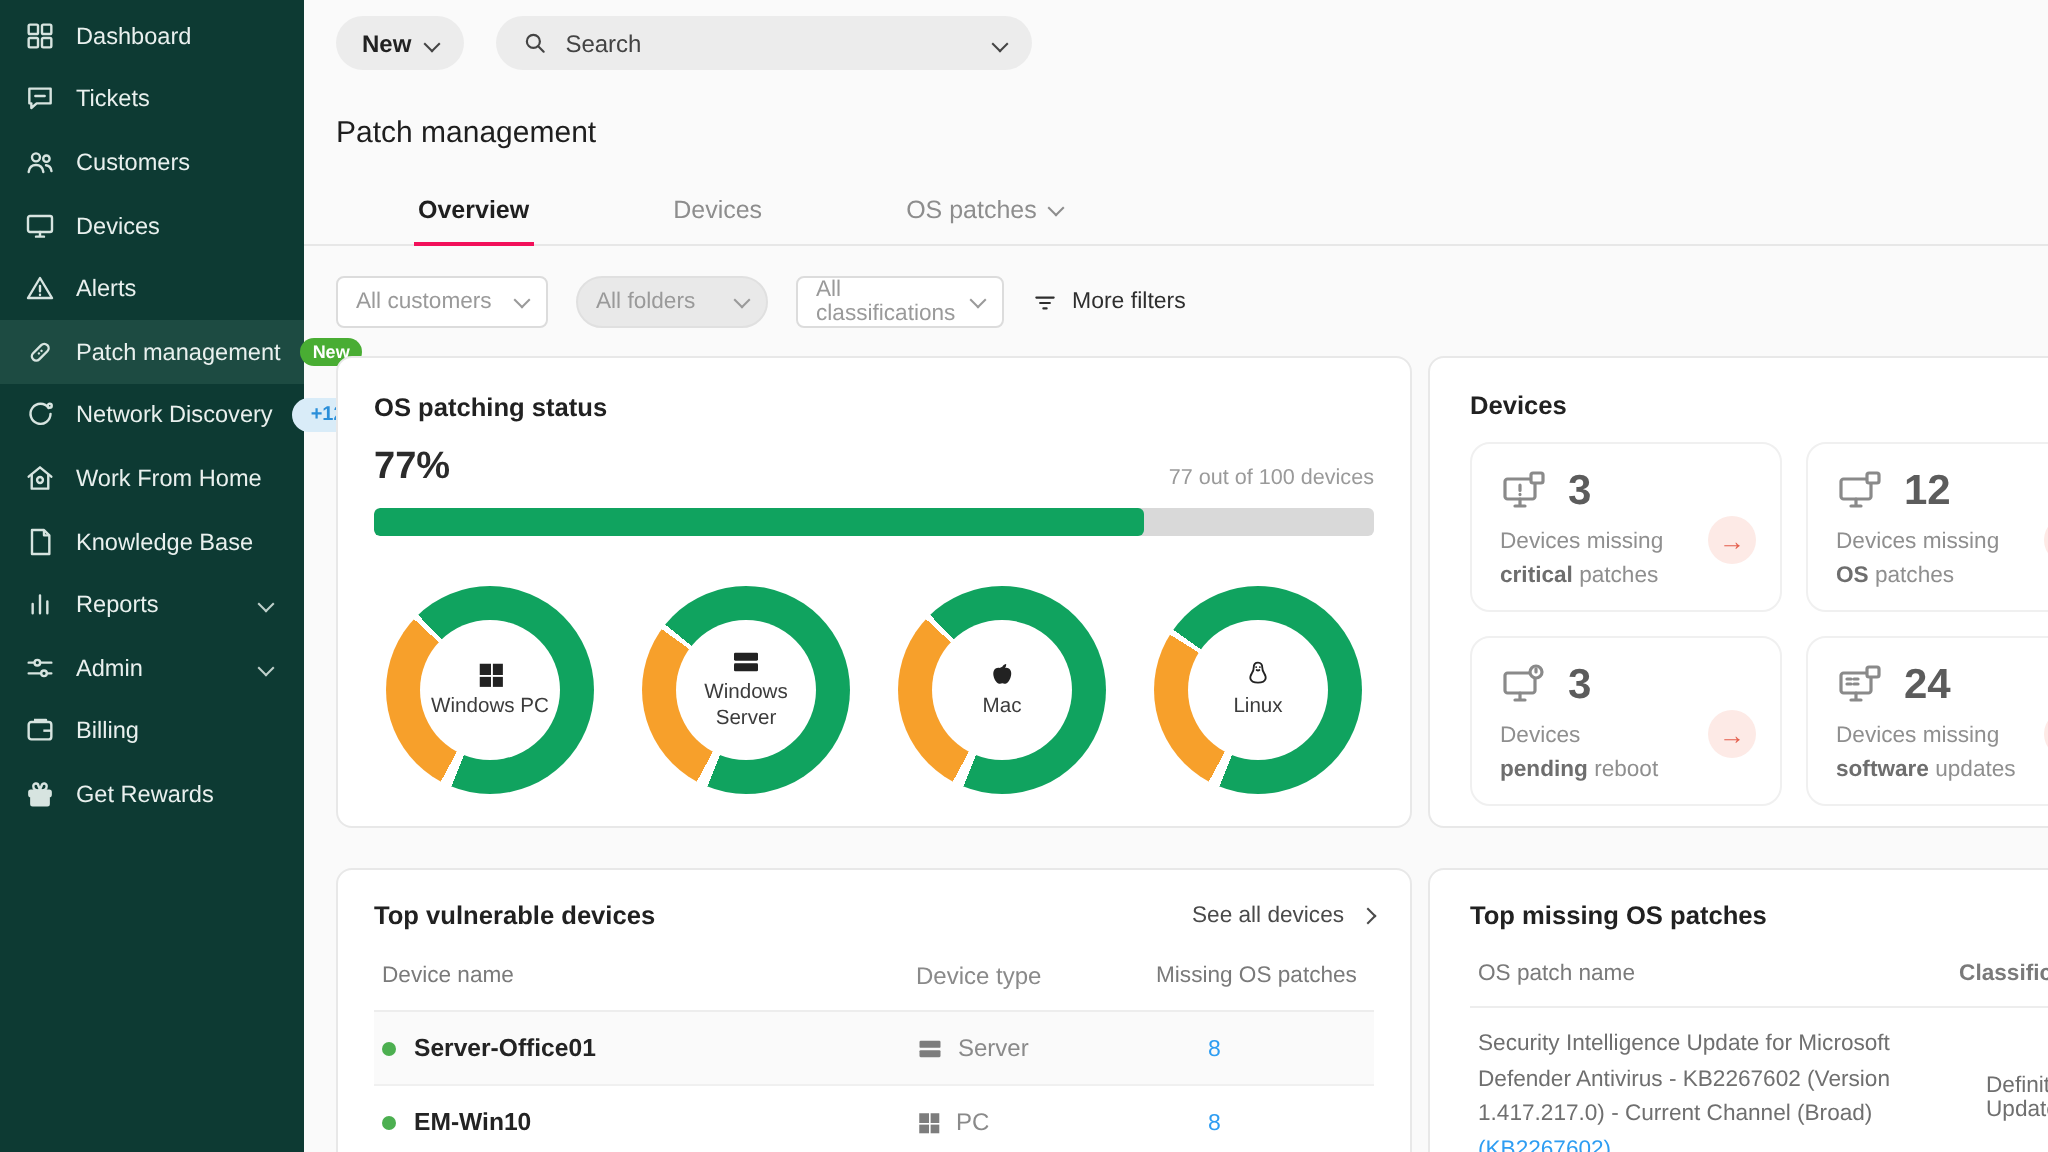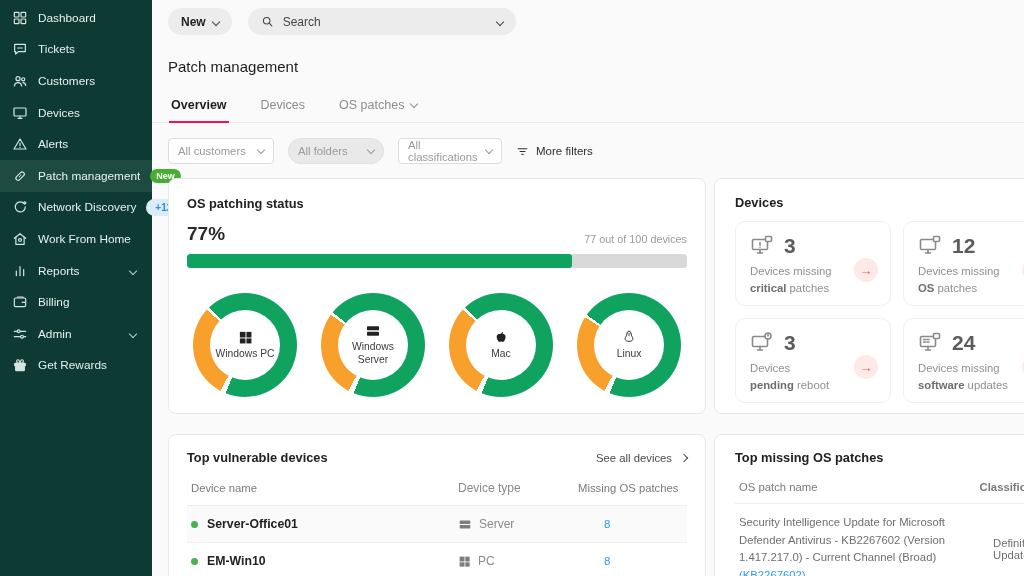--- a/index.html
+++ b/index.html
@@ -26,21 +26,21 @@
   .main { flex:1; overflow:hidden; position:relative; }
   .topbar { display:flex; align-items:center; gap:16px; padding:8px 16px 0 16px; }
   .pill-btn { display:flex; align-items:center; gap:7px; background:#ececec; border:none; border-radius:15px; height:27px; padding:0 13px; font-size:12px; font-weight:bold; color:#222; cursor:pointer; font-family:inherit; }
   .pill-btn .chev, .searchbar .chev { color:#444; }
   .searchbar { display:flex; align-items:center; gap:9px; background:#ececec; border-radius:15px; height:27px; width:268px; padding:0 13px; }
   .searchbar input { flex:1; border:none; outline:none; background:transparent; font-family:inherit; font-size:12px; color:#333; }
   .searchbar input::placeholder { color:#444; }
 
   .page-title { margin:23px 16px 0 16px; font-size:15px; font-weight:500; color:#1e1e1e; }
   .tabs-wrap { display:flex; gap:30px; margin-top:17px; padding:0 17px; border-bottom:1px solid #e7e7e7; }
-  .tab { display:flex; align-items:center; gap:7px; font-size:12.5px; color:#8d8d8d; padding:6px 2px 9px 2px; cursor:pointer; border-bottom:2px solid transparent; margin-bottom:-1px; }
+  .tab { display:flex; align-items:center; gap:7px; font-size:12.5px; color:#8d8d8d; padding:6px 2px 9px 2px; cursor:pointer; border-bottom:2px solid transparent; margin-bottom:-1px;margin-left:38px; }
   .tab.active { color:#1f1f1f; font-weight:bold; border-bottom-color:#f2105a; }
   .tab .chev { color:#8d8d8d; margin-top:-2px; }
 
   .filters { display:flex; align-items:center; gap:14px; margin:15px 16px 0 16px; }
   .select { display:flex; align-items:center; justify-content:space-between; height:26px; border:1px solid #dcdcdc; border-radius:4px; background:#fff; color:#9a9a9a; font-size:11.3px; padding:0 9px; cursor:pointer; }
   .select .chev { color:#9a9a9a; margin-top:-2px; }
   .select.disabled { background:#e9e9e9; border-color:#e0e0e0;border-radius:13px; }
   .select.dark { color:#2e2e2e; }
   .select.dark .chev { color:#555; }
   .more-filters { display:flex; align-items:center; gap:7px; font-size:11.5px; color:#2e2e2e; cursor:pointer; }
@@ -183,52 +183,61 @@
         <span class="nicon">
             <svg width="16" height="16" viewBox="0 0 24 24" fill="none" stroke="currentColor" stroke-width="1.8" stroke-linecap="round" stroke-linejoin="round">
               <path d="M3.5 11 12 4l8.5 7"></path>
               <path d="M5.8 9.5V20h12.4V9.5"></path>
               <circle cx="12" cy="13.5" r="2.2"></circle>
             </svg>
           </span>
         <span>Work From Home</span>
       </div>
 
+      <div class="nav-item">
+        <span class="nicon">
+            <svg width="16" height="16" viewBox="0 0 24 24" fill="none" stroke="currentColor" stroke-width="1.8" stroke-linejoin="round">
+              <path d="M6 3h9l4 4v14H6z"></path>
+              <path d="M15 3v4h4"></path>
+            </svg>
+          </span>
+        <span>Knowledge Base</span>
+      </div>
 
       <div class="nav-item">
         <span class="nicon">
             <svg width="16" height="16" viewBox="0 0 24 24" fill="none" stroke="currentColor" stroke-width="1.8" stroke-linecap="round">
               <path d="M6.5 19v-7M12 19V5.5M17.5 19v-9"></path>
             </svg>
           </span>
         <span>Reports</span>
+        <span class="chev"></span>
+      </div>
+
+      <div class="nav-item">
+        <span class="nicon">
+            <svg width="16" height="16" viewBox="0 0 24 24" fill="none" stroke="currentColor" stroke-width="1.8" stroke-linecap="round">
+              <path d="M3.5 8h17M3.5 16h17"></path>
+              <circle cx="10" cy="8" r="2.1" fill="#0d3a33"></circle>
+              <circle cx="15" cy="16" r="2.1" fill="#0d3a33"></circle>
+            </svg>
+          </span>
+        <span>Admin</span>
         <span class="chev"></span>
       </div>
 
       <div class="nav-item">
         <span class="nicon">
             <svg width="16" height="16" viewBox="0 0 24 24" fill="none" stroke="currentColor" stroke-width="1.8" stroke-linejoin="round">
               <rect x="3.5" y="6" width="17" height="13" rx="2"></rect>
               <path d="M16.5 6V4.5h-9"></path>
               <path d="M14.5 12.5h6"></path>
             </svg>
           </span>
         <span>Billing</span>
-      </div>
-
-      <div class="nav-item">
-        <span class="nicon">
-            <svg width="16" height="16" viewBox="0 0 24 24" fill="none" stroke="currentColor" stroke-width="1.8" stroke-linecap="round">
-              <path d="M3.5 8h17M3.5 16h17"></path>
-              <circle cx="10" cy="8" r="2.1" fill="#0d3a33"></circle>
-              <circle cx="15" cy="16" r="2.1" fill="#0d3a33"></circle>
-            </svg>
-          </span>
-        <span>Admin</span>
-        <span class="chev"></span>
       </div>
 
       <div class="nav-item">
         <span class="nicon">
             <svg width="16" height="16" viewBox="0 0 24 24" fill="none" stroke="currentColor" stroke-width="1.8" stroke-linejoin="round">
               <rect x="4" y="9.5" width="16" height="4" rx="1" fill="currentColor"></rect>
               <rect x="5.5" y="13.5" width="13" height="7" rx="1" fill="currentColor"></rect>
               <path d="M12 9.5V20.5M12 9.5C8.5 9.5 7 8 7 6.3a1.9 1.9 0 0 1 3.8-.5c.4 1 1.2 2.4 1.2 3.7 0-1.3.8-2.7 1.2-3.7a1.9 1.9 0 0 1 3.8.5c0 1.7-1.5 3.2-5 3.2z"></path>
             </svg>
           </span>

